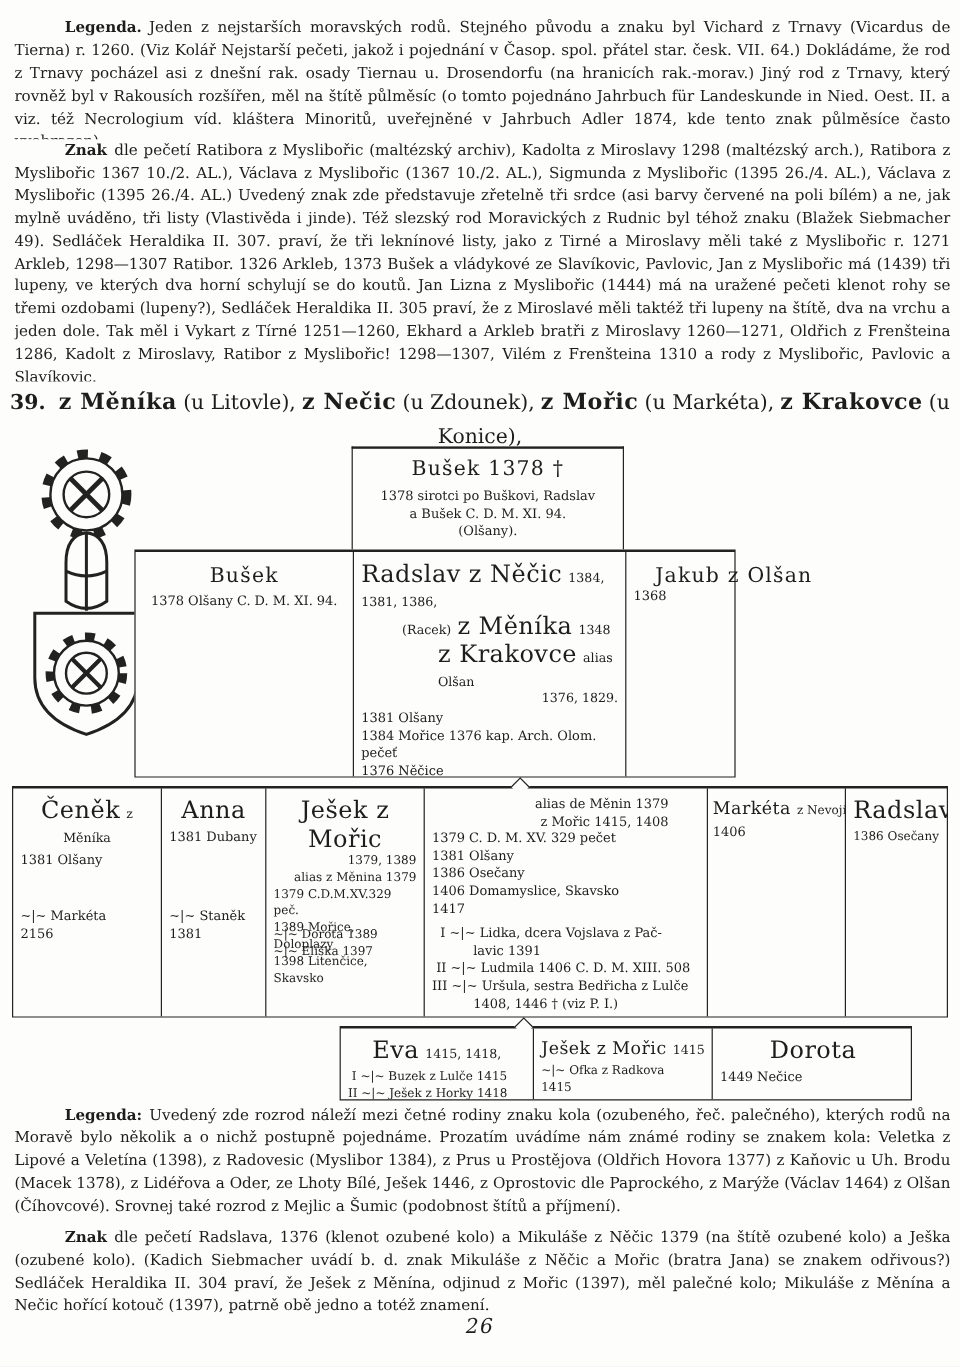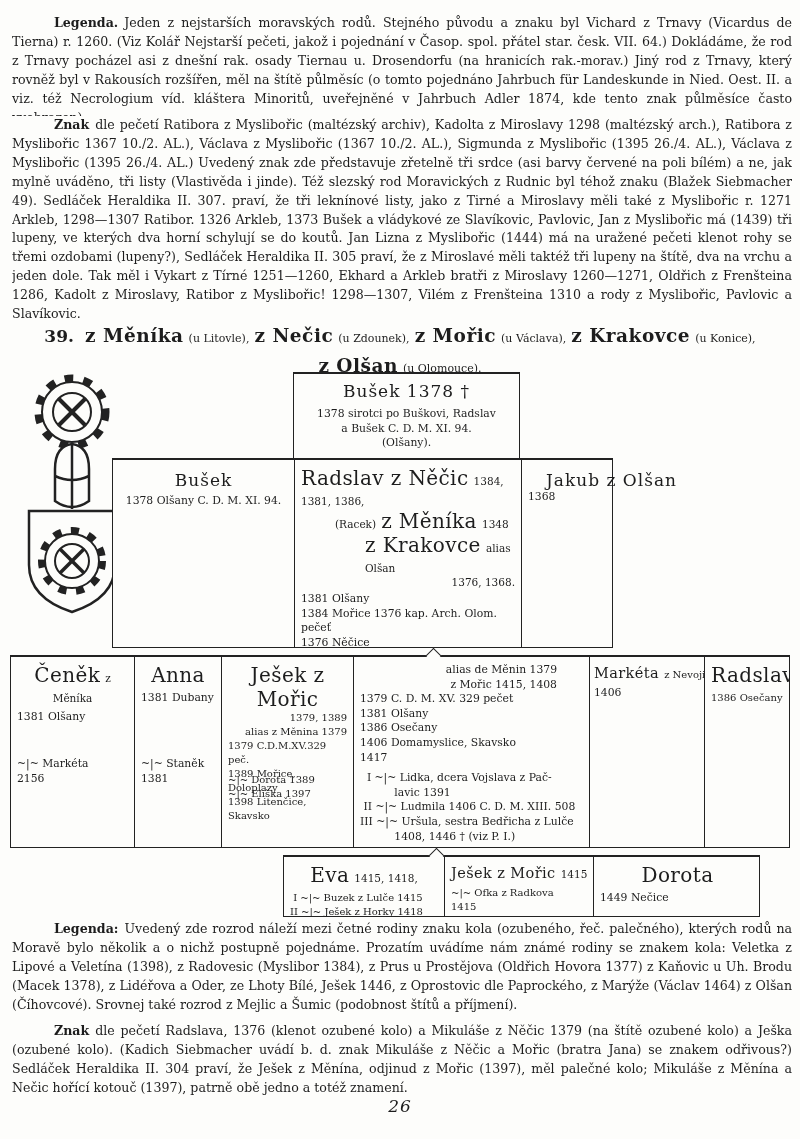--- a/index.html
+++ b/index.html
@@ -17,21 +17,21 @@
   }
   .lead { font-weight:bold; margin-right:6px; }
   #para1 { top:14px;  height:102px; }
   #para2 { top:116px; height:202px; }
   #para3 { top:920px; height:100px; }
   #para4 { top:1022px; height:78px; }
 
   .heading { position:absolute; top:322px; left:0; width:800px; text-align:center; line-height:27px; }
   .h-num  { font-size:17px; font-weight:600; margin-right:6px;margin-top:24px; }
   .h-big  { font-size:18.5px; font-weight:600; letter-spacing:.5px; }
-  .h-small{ font-size:11px; }
+  .h-small{ font-size:17px; }
 
   
   .box { position:absolute; background:#fdfdfb; border:1.5px solid #222; border-top-width:2.5px; }
   .gen1 { left:293px; top:372px; width:227px; height:86px; border-bottom:none; text-align:center; padding-top:7px; }
   .gen2 { left:112px; top:458px; width:501px; height:190px; }
   .gen3 { left:10px;  top:655px; width:780px; height:193px; }
   .gen4 { left:283px; top:855px; width:477px; height:62px; }
 
   .col { position:absolute; top:0; bottom:0; overflow:hidden; padding:6px 6px 4px 6px; }
   .bl  { border-left:1.5px solid #222; }
@@ -88,21 +88,21 @@
 
   <p class="para" id="para2"><span class="lead">Znak</span><span>dle pečetí Ratibora z Myslibořic (maltézský archiv), Kadolta z Miroslavy 1298 (maltézský arch.), Ratibora z Myslibořic 1367 10./2. AL.), Václava z Myslibořic (1367 10./2. AL.), Sigmunda z Myslibořic (1395 26./4. AL.), Václava z Myslibořic (1395 26./4. AL.) Uvedený znak zde představuje zřetelně tři srdce (asi barvy červené na poli bílém) a ne, jak mylně uváděno, tři listy (Vlastivěda i jinde). Též slezský rod Moravických z Rudnic byl téhož znaku (Blažek Siebmacher 49). Sedláček Heraldika II. 307. praví, že tři leknínové listy, jako z Tirné a Miroslavy měli také z Myslibořic r. 1271 Arkleb, 1298—1307 Ratibor. 1326 Arkleb, 1373 Bušek a vládykové ze Slavíkovic, Pavlovic, Jan z Myslibořic má (1439) tři lupeny, ve kterých dva horní schylují se do koutů. Jan Lizna z Myslibořic (1444) má na uražené pečeti klenot rohy se třemi ozdobami (lupeny?), Sedláček Heraldika II. 305 praví, že z Miroslavé měli taktéž tři lupeny na štítě, dva na vrchu a jeden dole. Tak měl i Vykart z Tírné 1251—1260, Ekhard a Arkleb bratři z Miroslavy 1260—1271, Oldřich z Frenšteina 1286, Kadolt z Miroslavy, Ratibor z Myslibořic! 1298—1307, Vilém z Frenšteina 1310 a rody z Myslibořic, Pavlovic a Slavíkovic.</span></p>
 
   <div class="heading">
     <span class="h-num">39.</span>
     <span class="h-big">z Měníka</span>
     <span class="h-small">(u Litovle),</span>
     <span class="h-big">z Nečic</span>
     <span class="h-small">(u Zdounek),</span>
     <span class="h-big">z Mořic</span>
-    <span class="h-small">(u Václava),</span>
+    <span class="h-small">(u Markéta),</span>
     <span class="h-big">z Krakovce</span>
     <span class="h-small">(u Konice),</span>
     <div>
       <span class="h-big">z Olšan</span>
       <span class="h-small">(u Olomouce).</span>
     </div>
   </div>
 
   <svg class="arms" width="118" height="258" viewBox="0 0 118 258">
     <g>
@@ -138,21 +138,21 @@
 
   <div class="box gen2">
     <div class="col g2c1">
       <div class="t1 mt4">Bušek</div>
       <div class="small mt4">1378 Olšany C. D. M. XI. 94.</div>
     </div>
     <div class="col g2c2 bl">
       <div><span class="t2">Radslav z Něčic</span> <span class="tsm">1384, 1381, 1386,</span></div>
       <div class="ind1"><span class="tsm">(Racek)</span> <span class="t2">z Měníka</span> <span class="tsm">1348</span></div>
       <div class="ind2"><span class="t2">z Krakovce</span> <span class="tsm">alias Olšan</span></div>
-      <div class="tsm right">1376, 1368.</div>
+      <div class="tsm right">1376, 1829.</div>
       <div class="small pre mt4">1381 Olšany
 1384 Mořice 1376 kap. Arch. Olom. pečeť
 1376 Něčice
 1365 Eyvaň
 1359 Olšany
 1348 spolčeni s Ondřejem z Krakovce</div>
 
     </div>
     <div class="col g2c3 bl">
       <div class="t1 center mt4">Jakub z Olšan</div>

